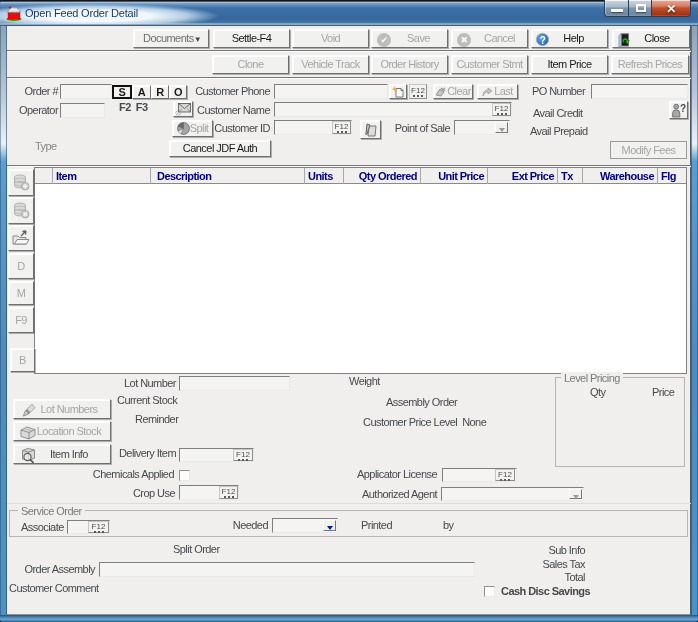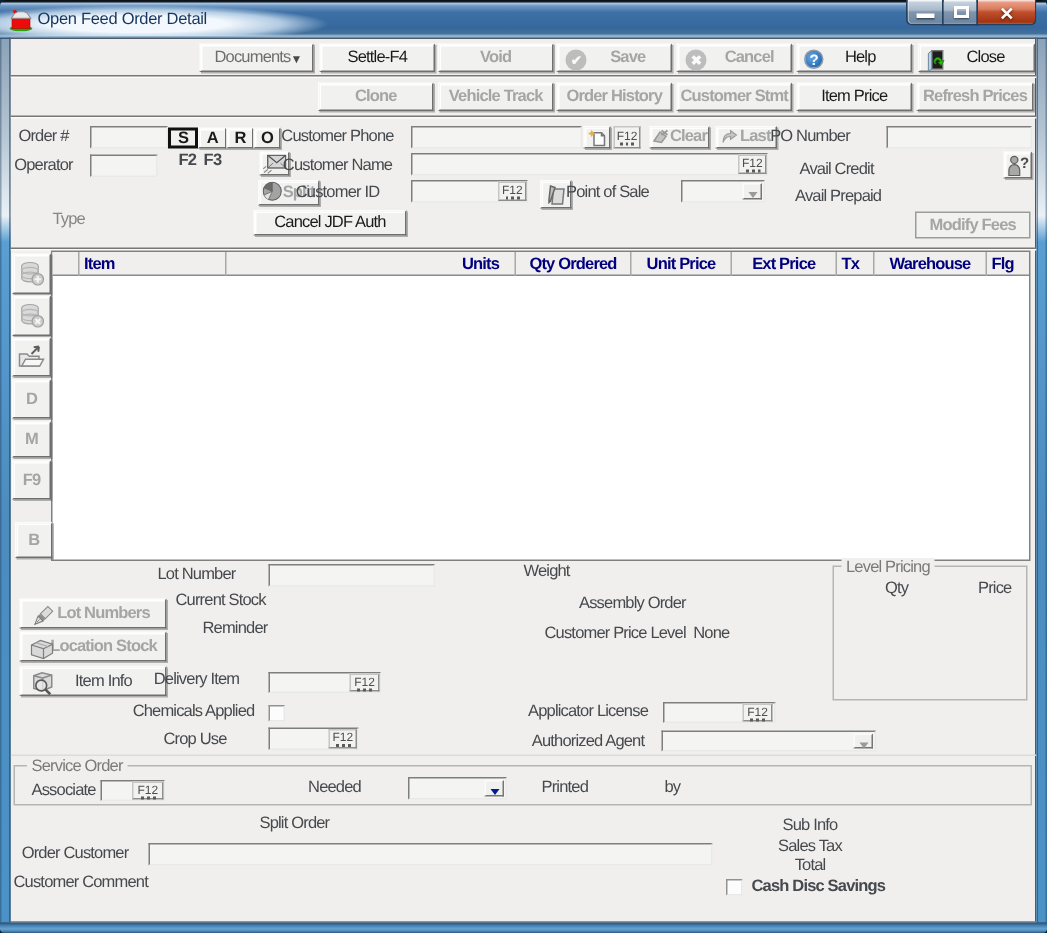--- a/index.html
+++ b/index.html
@@ -26,25 +26,25 @@
   background:linear-gradient(to bottom,#eda891 0,#d97c5f 38%,#c0502e 50%,#a23413 92%,#b95a3a 100%); box-shadow:inset 0 1px 0 rgba(255,255,255,.6); }
 .glyphbar { position:absolute; left:6px; top:9px; width:12px; height:3px; background:#fff; box-shadow:0 1px 1px rgba(0,0,0,.5); }
 .glyphbox { position:absolute; left:7px; top:4px; width:10px; height:8px; border:2px solid #fff; box-shadow:0 1px 1px rgba(0,0,0,.4); }
 .glyphx { position:absolute; left:0; top:2px; width:100%; text-align:center; color:#fff; font-weight:bold; font-size:12px; text-shadow:0 1px 2px rgba(60,10,0,.8); }
 
 #client { position:absolute; left:6px; top:25px; width:685px; height:590px;
   background:#f0efee; border:1px solid #4e5a66; border-bottom:1px solid #89959e; }
 
 .abs { position:absolute; }
 .lbl { position:absolute; white-space:nowrap; color:#46494d; }
-.rt { text-align:center; }
+.rt { text-align:right; }
 .gray { color:#868686; }
 .btn { position:absolute; background:#f1f1f0; border:1px solid #6f6f6f; border-top-color:#fcfcfc; border-left-color:#fcfcfc;
   box-shadow:inset 1px 1px 0 #fff, 1px 1px 0 rgba(96,96,96,.45); color:#1a1a1a; text-align:center; white-space:nowrap; }
-.btn.dis { color:#a5a5a5;font-weight:bold; }
+.btn.dis { color:#a5a5a5; }
 .field { position:absolute; background:#f4f4f3; border:1px solid #e9e9e9; border-top-color:#7e7e7e; border-left-color:#7e7e7e; }
 .f12 { position:absolute; background:#f2f2f1; border:1px solid #8e8e8e; border-top-color:#c6c6c6; border-left-color:#c6c6c6;
   font-size:8px; color:#4e4e4e; text-align:center; line-height:7px; letter-spacing:0; }
 .f12 i { display:block; height:2px; margin:1px auto 0; width:10px; background:repeating-linear-gradient(90deg,#5a5a5a 0 2px,rgba(0,0,0,0) 2px 4px); }
 .sep { position:absolute; left:7px; width:684px; height:2px; }
 .sepd { background:linear-gradient(to bottom,#777 0,#777 49%,#fbfbfb 51%); }
 .gb { position:absolute; border:1px solid #b5b5b5; }
 .gblbl { position:absolute; background:#f0efee; padding:0 3px; color:#7a7a7a;text-align:right; }
 .chk { position:absolute; width:11px; height:11px; background:#fcfcfc; border:1px solid #919191; border-bottom-color:#e8e8e8; border-right-color:#e8e8e8; }
 .ddarrow { position:absolute; top:1px; right:1px; bottom:1px; width:13px; background:#f0f0ef; border:1px solid #767676; border-top-color:#fbfbfb; border-left-color:#fbfbfb; }
@@ -168,20 +168,21 @@
   <div class="lbl" style="left:530px;top:125px">Avail Prepaid</div>
 
   <div class="lbl gray" style="left:35px;top:140px">Type</div>
   <div class="btn" style="left:169px;top:140px;width:102px;height:17px;line-height:15px">Cancel JDF Auth</div>
   <div class="btn dis" style="left:610px;top:141px;width:77px;height:18px;line-height:16px;border:1px solid #9b9b9b;box-shadow:none">Modify Fees</div>
 
   <div class="abs" style="left:34px;top:167px;width:653px;height:207px;background:#fff;border:1px solid #808080"></div>
   <div class="abs" id="gridhead" style="left:35px;top:168px;width:651px;height:16px;background:#f0efee;border-bottom:1px solid #8a8a8a"></div>
   <div class="gh" style="left:35px;width:18px"></div>
   <div class="gh" style="left:53px;width:98px"><span>Item</span></div>
+  <div class="gh" style="left:151px;width:154px"><span style="padding-left:6px">Description</span></div>
   <div class="gh" style="left:305px;width:39px"><span>Units</span></div>
   <div class="gh rt" style="left:344px;width:77px"><span>Qty Ordered</span></div>
   <div class="gh rt" style="left:421px;width:67px"><span>Unit Price</span></div>
   <div class="gh rt" style="left:488px;width:70px"><span>Ext Price</span></div>
   <div class="gh" style="left:558px;width:25px"><span>Tx</span></div>
   <div class="gh rt" style="left:583px;width:75px"><span>Warehouse</span></div>
   <div class="gh" style="left:658px;width:30px;border-right:none"><span>Flg</span></div>
 
   <div class="btn" style="left:8px;top:169px;width:26px;height:27px"><svg width="17" height="17" viewBox="0 0 17 17" style="margin-top:4px">
         <ellipse cx="7" cy="3.2" rx="5.5" ry="2.2" fill="#d9d9d9" stroke="#a5a5a5" stroke-width="0.8"></ellipse>
@@ -263,21 +264,21 @@
   <div class="field" style="left:67px;top:520px;width:43px;height:14px"></div>
   <div class="f12" style="left:88px;top:521px;width:21px;height:12px;padding-top:1px">F12<i></i></div>
   <div class="lbl rt" style="left:178px;top:519px;width:90px">Needed</div>
   <div class="field" style="left:272px;top:518px;width:66px;height:15px">
       <div class="ddarrow blue"></div>
     </div>
   <div class="lbl" style="left:361px;top:519px">Printed</div>
   <div class="lbl" style="left:443px;top:519px">by</div>
 
   <div class="lbl" style="left:173px;top:543px">Split Order</div>
-  <div class="lbl rt" style="left:5px;top:563px;width:90px">Order Customer</div>
+  <div class="lbl rt" style="left:5px;top:563px;width:90px">Order Assembly</div>
   <div class="field" style="left:99px;top:562px;width:376px;height:15px"></div>
   <div class="lbl" style="left:9px;top:582px">Customer Comment</div>
   <div class="lbl rt" style="left:495px;top:544px;width:90px">Sub Info</div>
   <div class="lbl rt" style="left:495px;top:558px;width:90px">Sales Tax</div>
   <div class="lbl rt" style="left:495px;top:571px;width:90px">Total</div>
   <div class="chk" style="left:484px;top:586px"></div>
   <div class="lbl" style="left:501px;top:585px;font-weight:bold">Cash Disc Savings</div>
   <div class="abs" style="left:0;top:26px;width:7px;height:589px;background:linear-gradient(to bottom,#8ba2b8 0,#b5c6d4 11%,#e9f1f7 20%,#5a9ed2 23%,#4c8cbf 55%,#4b93c7 100%);box-shadow:inset 1px 0 0 rgba(30,60,90,.4), inset -1px 0 0 rgba(30,60,90,.55)"></div>
   <div class="abs" style="left:691px;top:26px;width:7px;height:589px;background:linear-gradient(to bottom,#8ba2b8 0,#b5c6d4 11%,#e9f1f7 20%,#5a9ed2 23%,#4c8cbf 55%,#4b93c7 100%);box-shadow:inset 1px 0 0 rgba(30,60,90,.55), inset -1px 0 0 rgba(30,60,90,.4)"></div>
   <div class="abs" style="left:0;top:615px;width:698px;height:7px;background:linear-gradient(to bottom,#2c4c6b 0,#4483b5 30%,#69a5d2 62%,#497fad 85%,#2e567c 100%)"></div>

